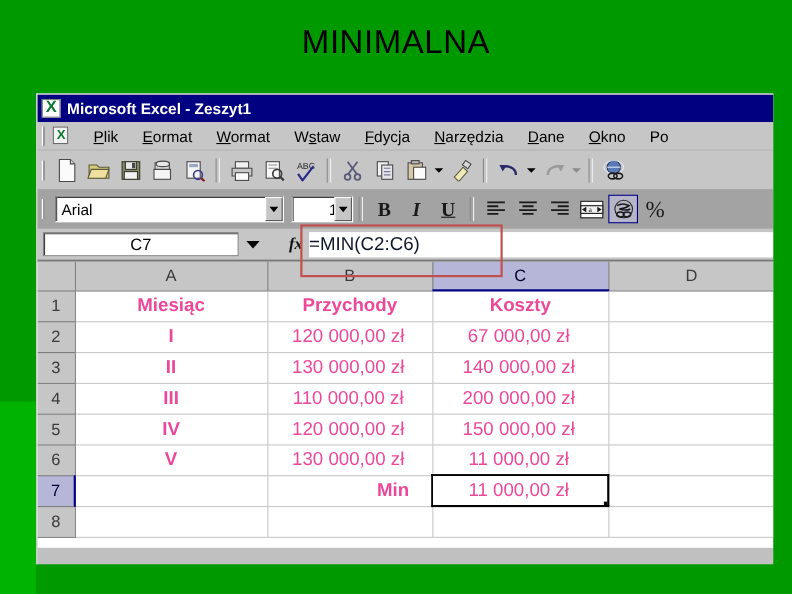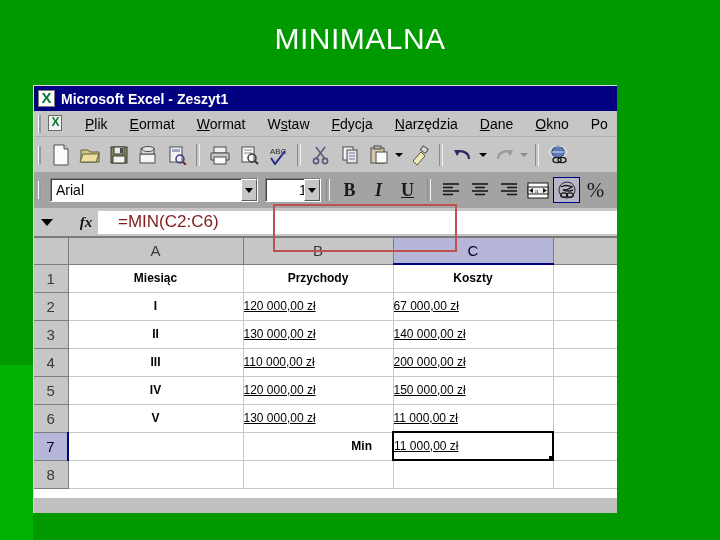--- a/index.html
+++ b/index.html
@@ -35,32 +35,32 @@
     width: 687px;
     height: 27px;
     background: #009900;
   }
   .slide-title {
     position: absolute;
     left: 0;
     top: 22px;
     width: 720px;
     text-align: center;
-    color: #ffffff;
+    color: #000000;
     font-size: 30px;
     font-family: "Liberation Sans", sans-serif;
     letter-spacing: 0.5px;
   }
 
   
   .excel-window {
     position: absolute;
     left: 33px;
     top: 85px;
-    width: 584px;
+    width: 670px;
     height: 428px;
     overflow: hidden;
     background: #c0c0c0;
     border-left: 1px solid #dfdfdf;
     border-top: 1px solid #dfdfdf;
     box-sizing: border-box;
   }
   .titlebar {
     height: 25px;
     background: #000080;
@@ -327,23 +327,23 @@
     color: #111;
     font-family: "Liberation Serif", serif;
     flex: 0 0 auto;
   }
   .formula-input {
     flex: 1 1 auto;
     height: 23px;
     background: #ffffff;
     display: flex;
     align-items: center;
-    padding-left: 20px;
+    padding-left: 0;
     font-size: 17px;
-    color: #7f1d1d;
+    color: #0f172a;
     box-sizing: border-box;
     white-space: nowrap;
     font-family: "Liberation Sans", sans-serif;
     text-align: right;
   }
   .red-highlight {
     position: absolute;
     left: 239px;
     top: -4px;
     width: 184px;
@@ -410,30 +410,30 @@
   .rowhead.sel {
     background: #b6b6d8;
     border-right: 2px solid #000080;
     color: #000030;
   }
   td.cell {
     height: 28px;
     background: #ffffff;
     border-right: 1px solid #c8c8c8;
     border-bottom: 1px solid #c8c8c8;
-    font-size: 12px;
-    color: #000000;
+    font-size: 17px;
+    color: #ec4899;
     box-sizing: border-box;
     overflow: hidden;
     white-space: nowrap;
     font-family: "Liberation Sans", sans-serif;
   }
   td.cell.hdr { font-weight: bold; text-align: center; }
   td.cell.ctr { text-align: center; font-weight: bold; }
-  td.cell.num { text-align: left; padding-right: 3px; text-decoration: underline; }
+  td.cell.num { text-align: center; padding-right: 3px; }
   td.cell.lbl { font-weight: bold; text-align: left; padding-left: 6px; }
   td.cell.active {
     border: 2px solid #000000;
     position: relative;
   }
   .fill-handle {
     position: absolute;
     right: -3px;
     bottom: -3px;
     width: 6px;
@@ -678,20 +678,23 @@
             <ellipse cx="10" cy="9" rx="8" ry="8" fill="#b8b8c8" stroke="#2a2a2a"></ellipse>
             <path d="M4 6 q5 -3 11 0 q-4 3 -9 3 q6 2 10 0" fill="none" stroke="#1a1a1a" stroke-width="1.4"></path>
             <ellipse cx="7" cy="14" rx="3.4" ry="2.2" fill="none" stroke="#1a1a1a" stroke-width="1.3"></ellipse>
             <ellipse cx="13" cy="14" rx="3.4" ry="2.2" fill="none" stroke="#1a1a1a" stroke-width="1.3"></ellipse>
           </svg>
       </div>
       <div class="fbtn" style="font-size:21px;">%</div>
     </div>
 
     <div class="formularow">
+      <div class="namebox">
+        <div class="val">C7</div>
+      </div>
       <div class="namebox-arrow">
           <i></i>
         </div>
 
       <div class="fx-area">
         <div class="fx-label">fx</div>
         <div class="formula-input">=MIN(C2:C6)</div>
       </div>
 
       <div class="red-highlight"></div>

